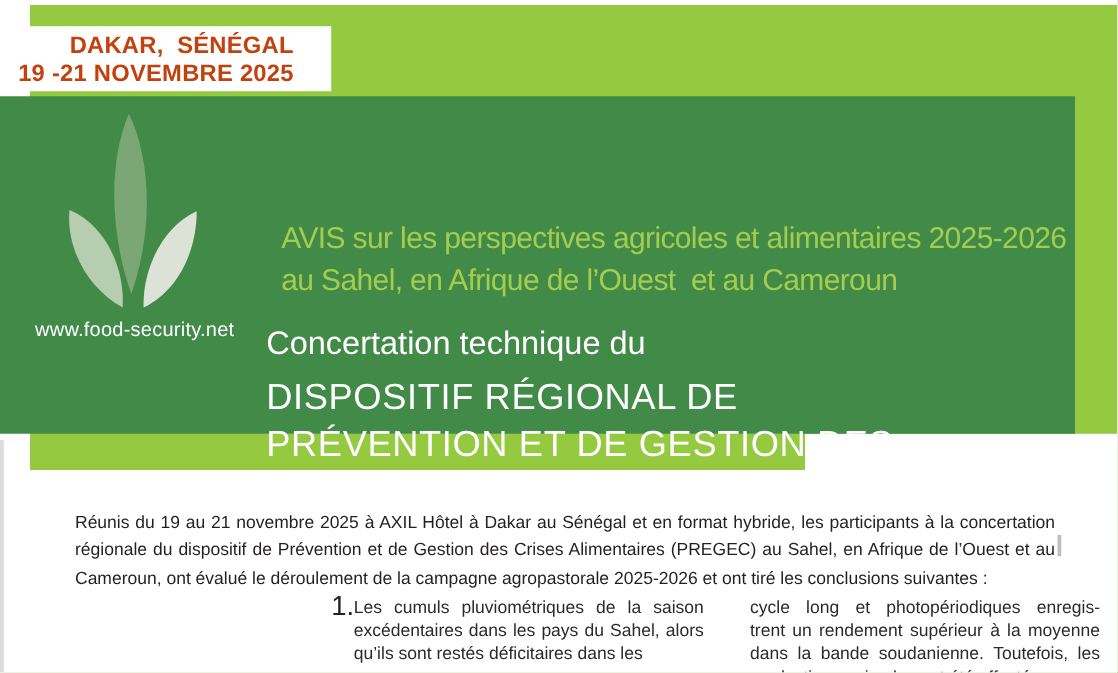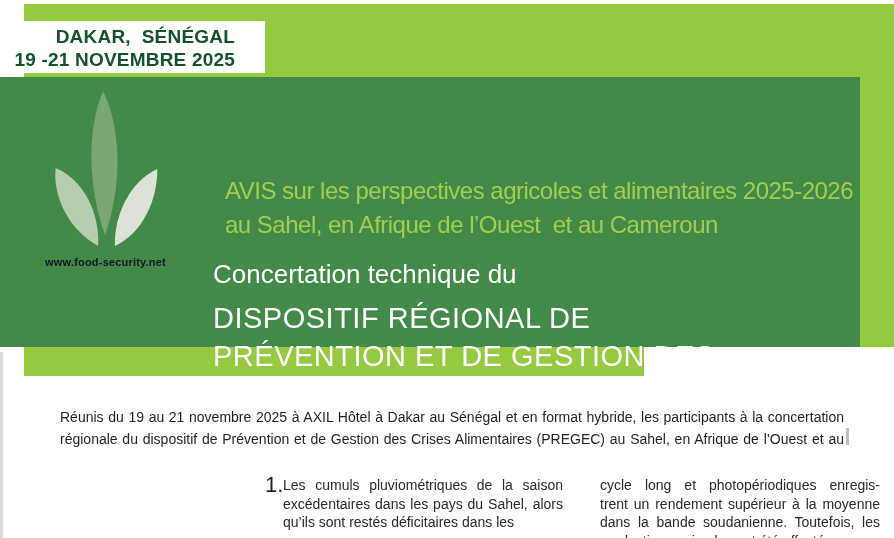--- a/index.html
+++ b/index.html
@@ -28,21 +28,21 @@
     background: #95c93f;
   }
   
   .event-box {
     position: absolute;
     left: 5px; top: 21px;
     width: 260px; height: 52px;
     background: #ffffff;
     text-align: right;
     padding: 4px 30px 0 0;
-    color: #14532d;
+    color: #c2410c;
     font-weight: bold;
     font-size: 19px;
     line-height: 23px;
     letter-spacing: 0.2px;
     white-space: nowrap;
   }
   
   .banner {
     position: absolute;
     left: 0; top: 77px;
@@ -59,23 +59,23 @@
   .logo-acronym {
     margin-top: -10px;
     color: #ffffff;
     font-size: 45px;
     line-height: 46px;
     letter-spacing: 2px;
     font-weight: 400;
   }
   .logo-url {
     margin-top: 9px;
-    color: #0f172a;
-    font-size: 11px;
-    font-weight: bold;
+    color: #ffffff;
+    font-size: 16px;
+    font-weight: normal;
     letter-spacing: 0.2px;
     white-space: nowrap;
   }
   .banner-text { position: absolute; left: 213px; top: 0; width: 647px; }
   .avis {
     position: absolute;
     left: 12px; top: 97px;
     color: #a3cd4e;
     font-size: 24px;
     line-height: 34px;
@@ -179,20 +179,21 @@
   </div>
 
   <div class="event-box">
     <div>DAKAR, &nbsp;SÉNÉGAL</div>
     <div>19 -21 NOVEMBRE 2025</div>
   </div>
 
   <div class="intro">
     <div class="jline">Réunis du 19 au 21 novembre 2025 à AXIL Hôtel à Dakar au Sénégal et en format hybride, les participants à la concertation</div>
     <div class="jline">régionale du dispositif de Prévention et de Gestion des Crises Alimentaires (PREGEC) au Sahel, en Afrique de l’Ouest et au</div>
+    <div class="last">Cameroun, ont évalué le déroulement de la campagne agropastorale 2025-2026 et ont tiré les conclusions suivantes :</div>
   </div>
 
   <div class="item-number">1.</div>
 
   <div class="col col-left">
     <div class="jline">Les cumuls pluviométriques de la saison</div>
     <div class="jline">excédentaires dans les pays du Sahel, alors</div>
     <div class="partial">qu’ils sont restés déficitaires dans les</div>
   </div>
 

